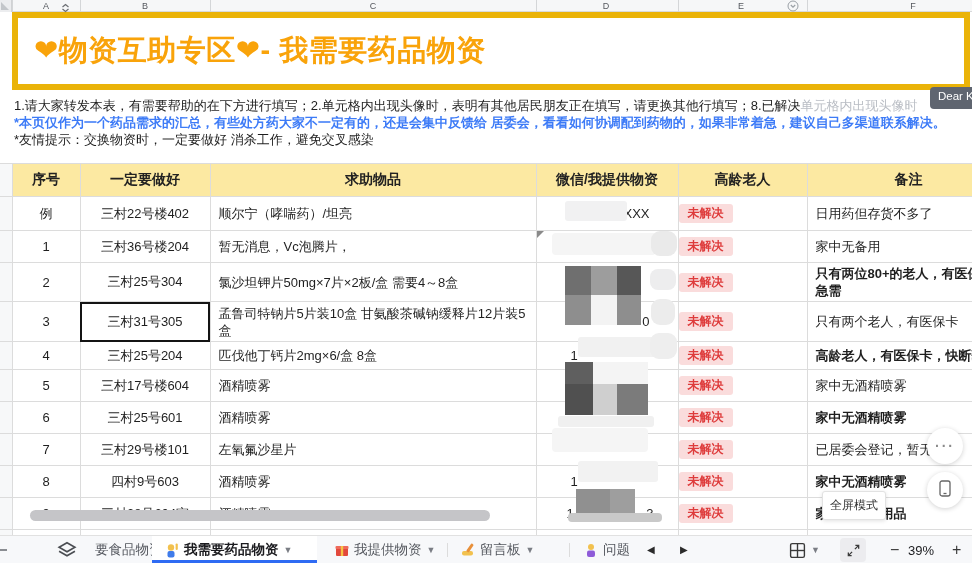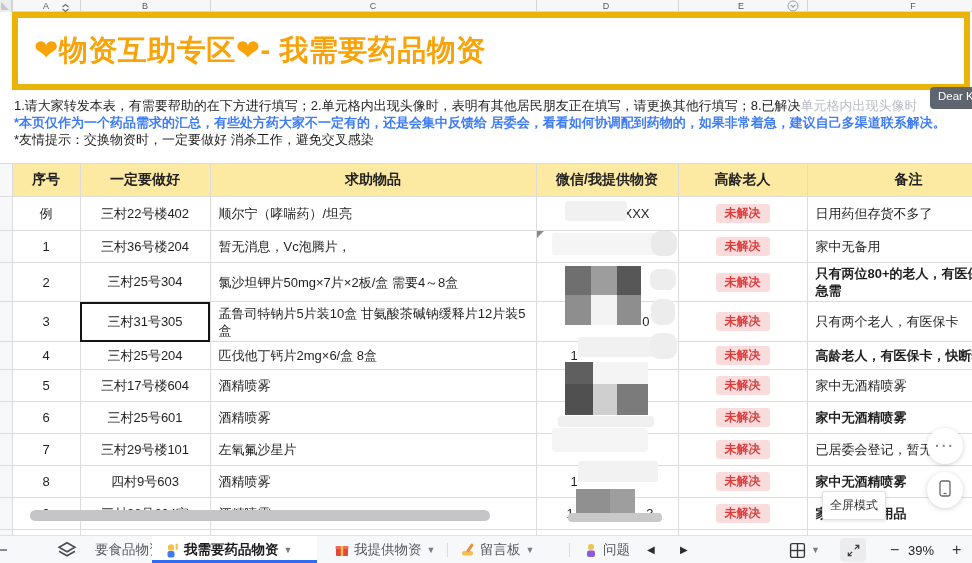--- a/index.html
+++ b/index.html
@@ -41,21 +41,21 @@
     overflow:hidden; z-index:1; }
   table { border-collapse:collapse; table-layout:fixed; width:1010px; }
   td, th { border:1px solid #DCDCDC; vertical-align:middle; overflow:hidden; }
   th { background:#FCE9A2; font-size:14px; font-weight:700; color:#222; }
   th.gutter, td.gutter { background:#F7F8F9; border-left:none; }
   .c-no   { text-align:center; }
   .c-bld  { text-align:center; }
   .c-item { text-align:left; padding:2px 8px; line-height:17px; }
   .c-contact { padding:0 6px; }
   .c-contact .flex { display:flex; align-items:center; height:100%; }
-  .c-status { text-align:center; }
+  .c-status { }
   .c-remark { text-align:left; padding:2px 8px; line-height:17px; }
   .bold { font-weight:700; }
   .badge { display:inline-block; background:#FADCDC; color:#DE3B3B;
     font-weight:700; font-size:12px; line-height:15px; padding:2px 9px;
     border-radius:3px; white-space:nowrap; }
   .sel-black { outline:2px solid #141414; outline-offset:-2px; }
   .corner-tri { position:absolute; width:0; height:0;
     border-left:7px solid #8a8a8a; border-bottom:7px solid transparent; z-index:3; }
   
   #mosaic-layer { position:absolute; left:0; top:0; width:972px; height:563px;

